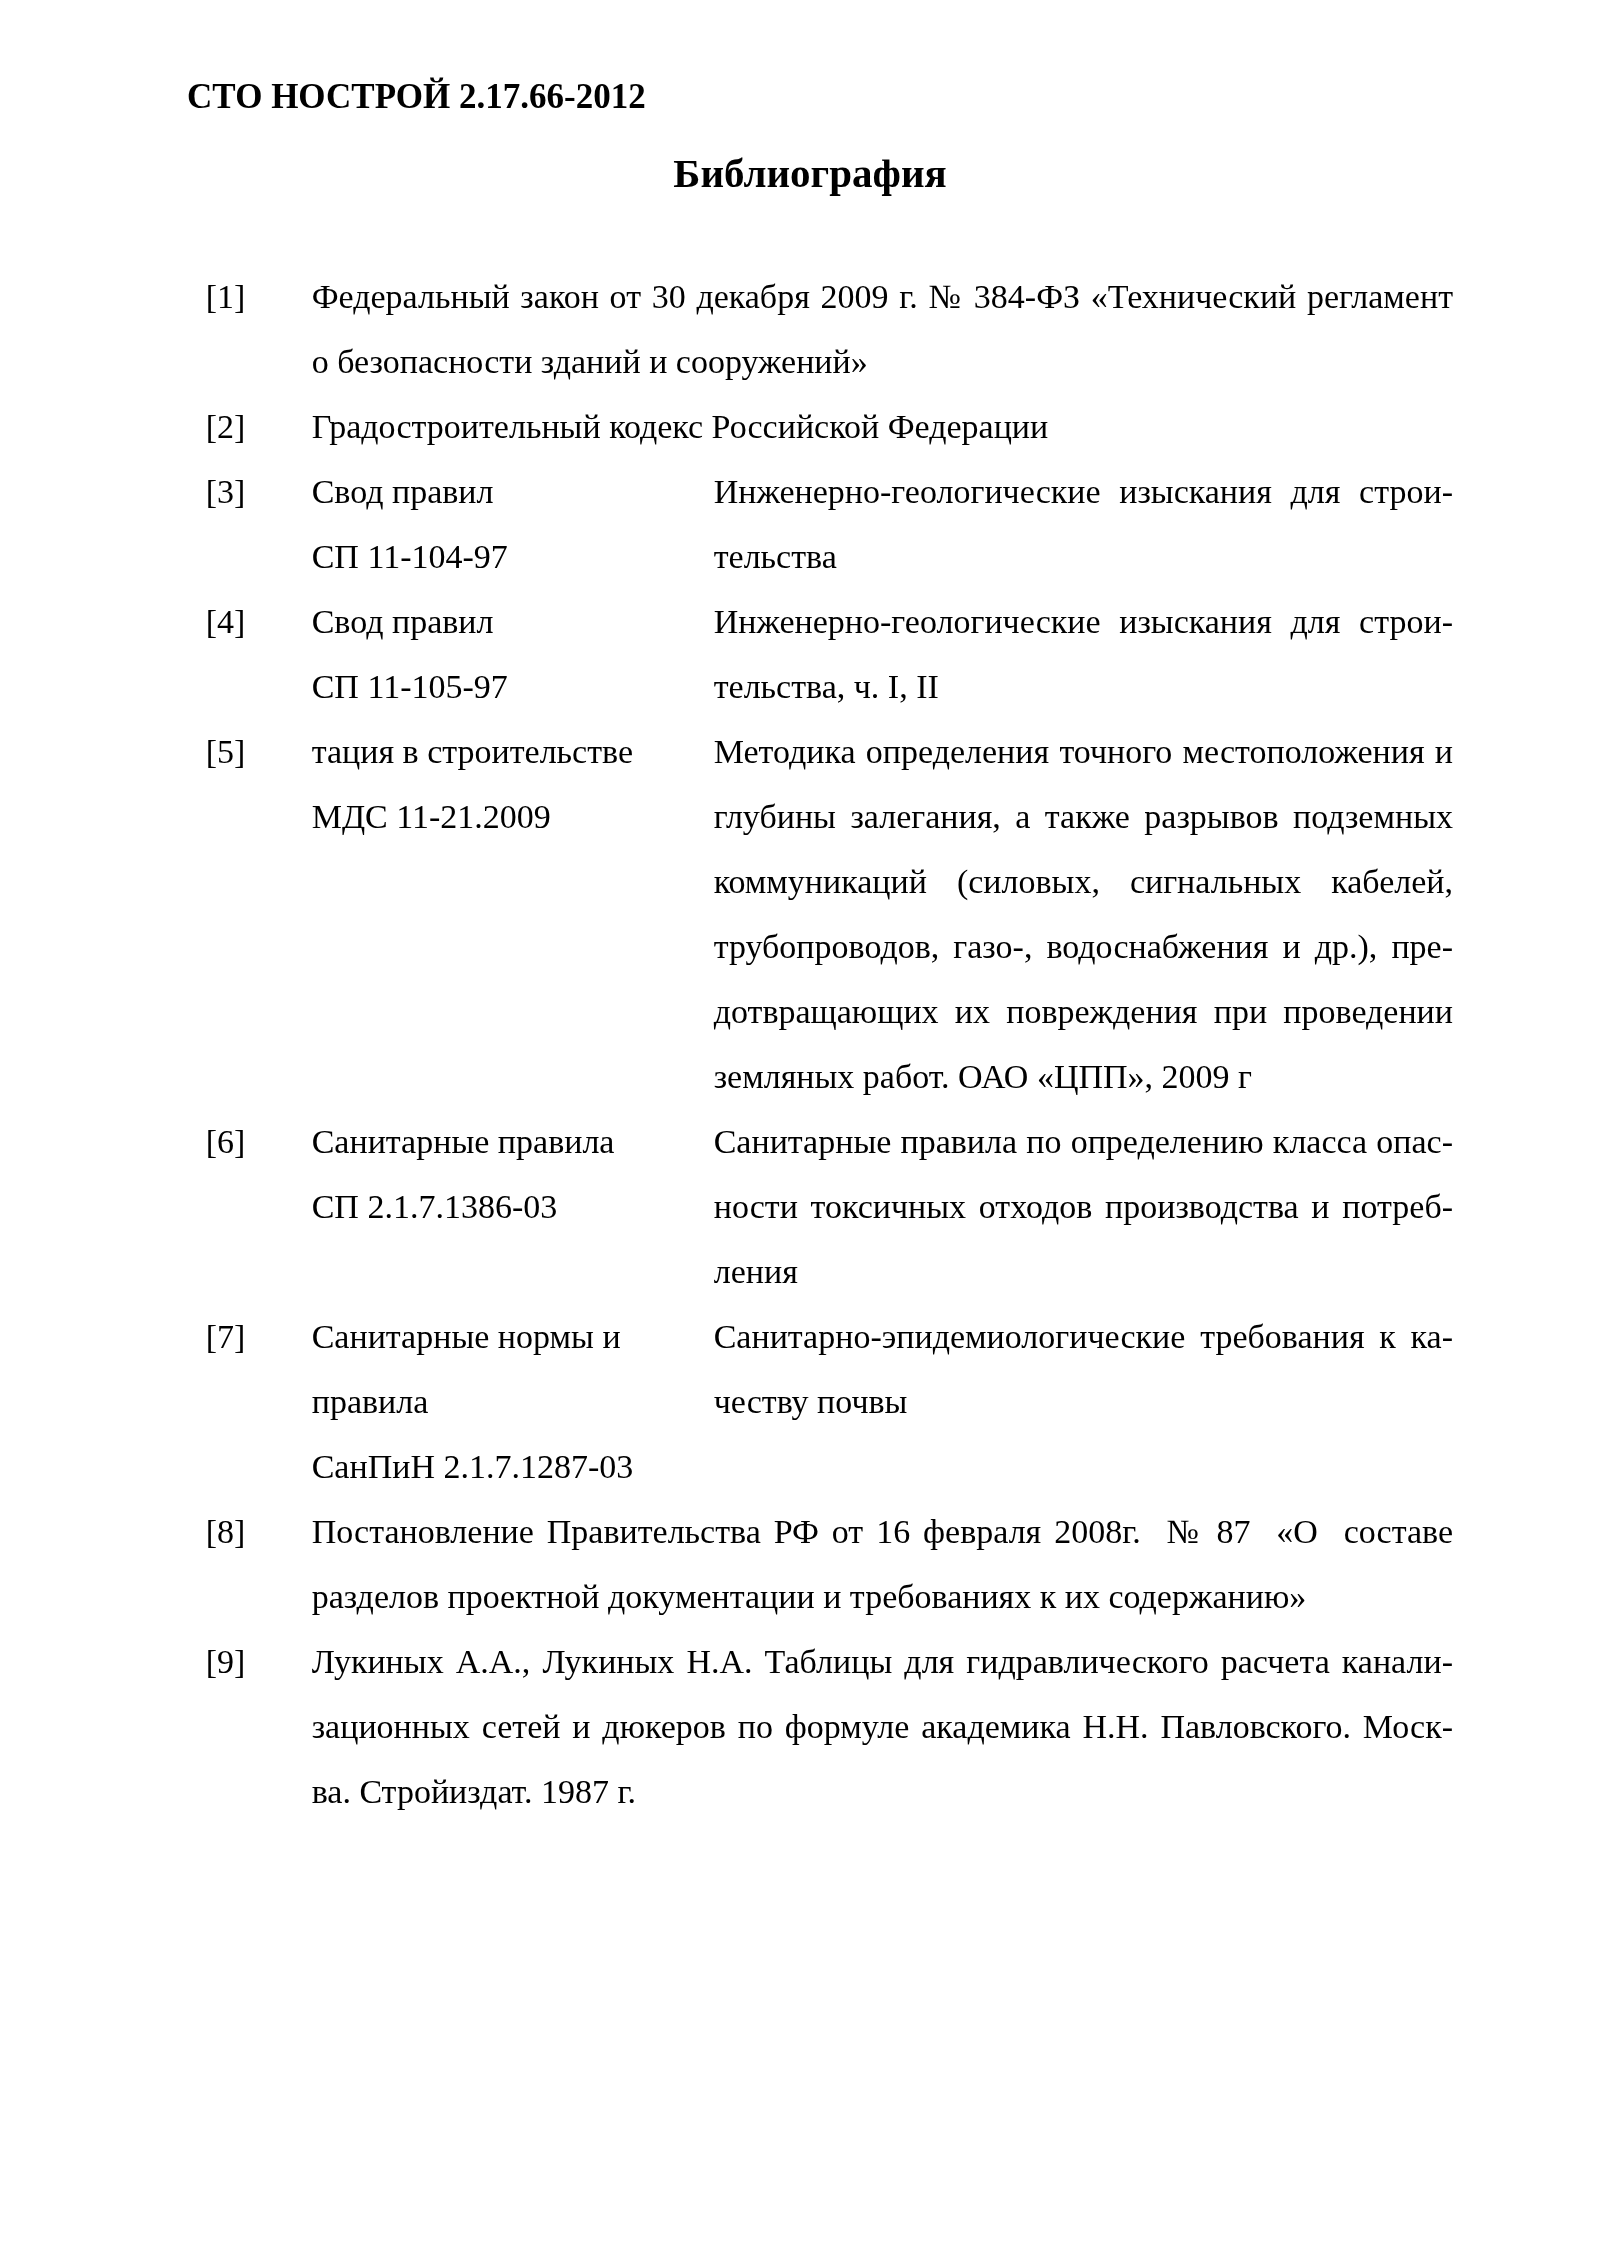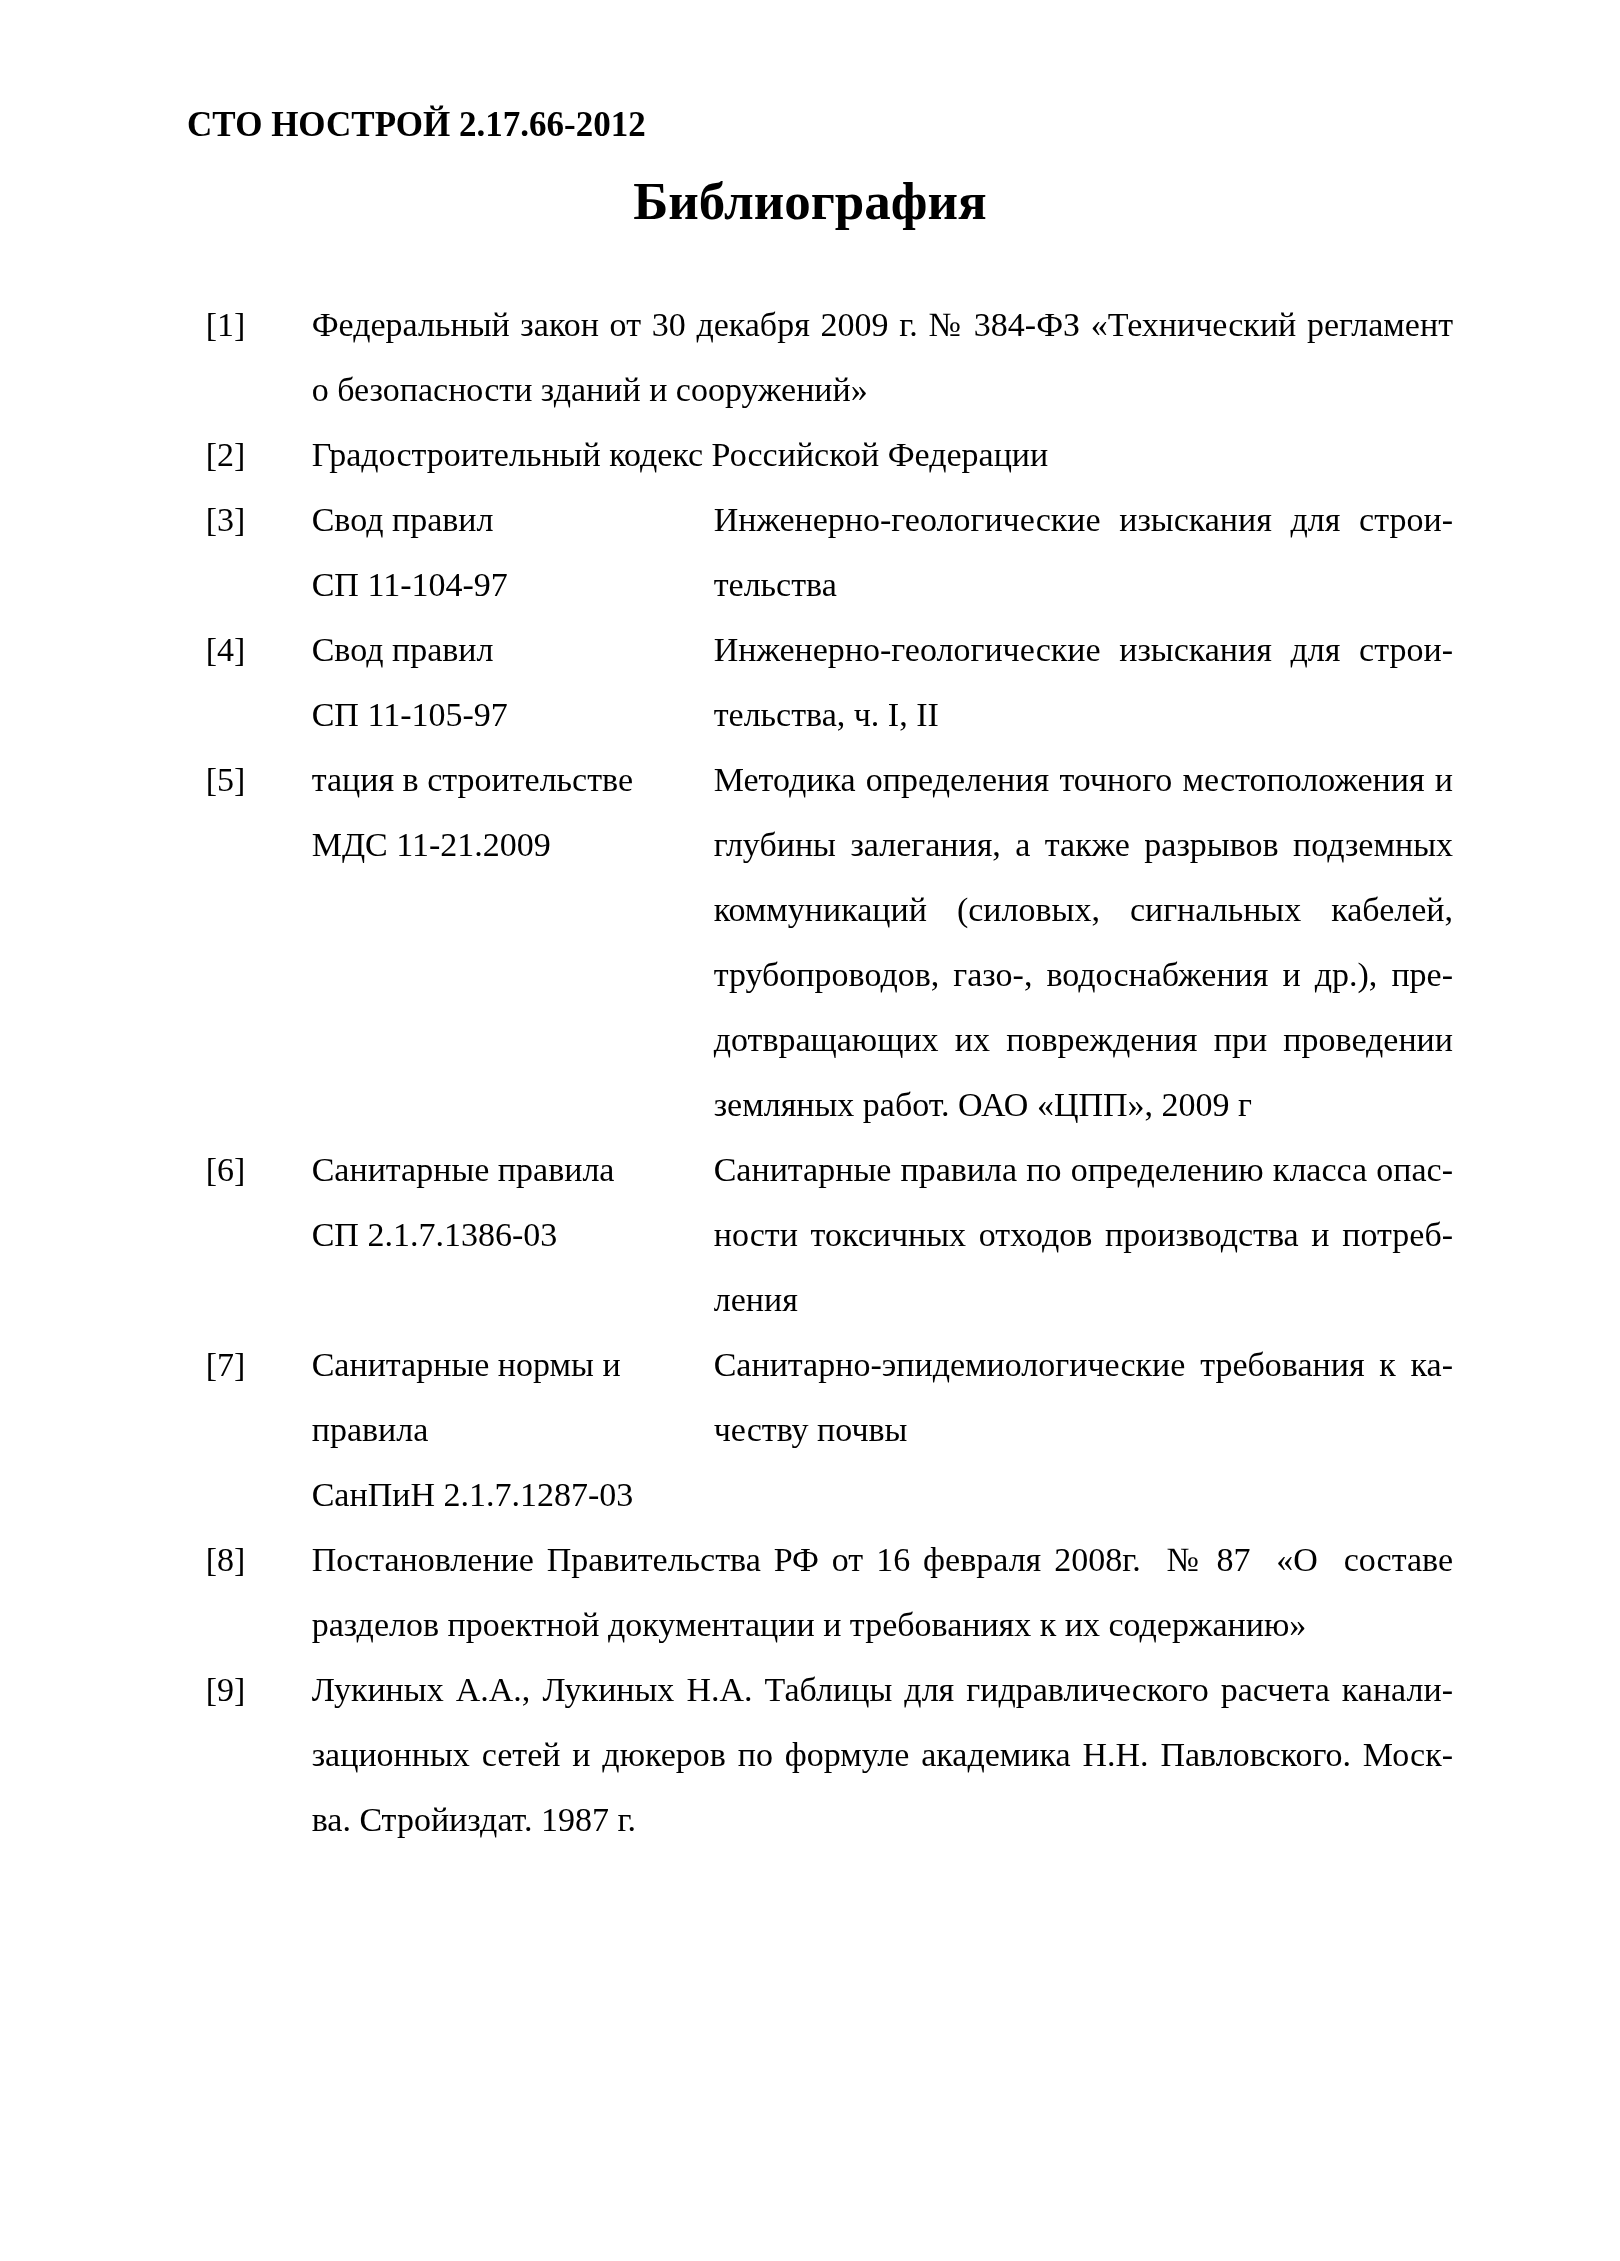--- a/index.html
+++ b/index.html
@@ -8,31 +8,31 @@
     background: #ffffff;
   }
   .page {
     position: relative;
     width: 1620px;
     height: 1954px;
     background: #ffffff;
     color: #000000;
     font-family: "Liberation Serif", "DejaVu Serif", serif;
     box-sizing: border-box;
-    padding: 104px 167px 0 187px;
+    padding: 76px 167px 0 187px;
     overflow: hidden;
   }
   .doc-header {
     font-size: 35px;
     font-weight: bold;
     line-height: 41px;
     white-space: nowrap;
   }
   .doc-title {
-    font-size: 53px;
+    font-size: 41px;
     font-weight: bold;
     line-height: 52px;
     text-align: center;
     margin: 30px -167px 0 -187px; 
   }
   .bib {
     margin: 65px 0 0 18.7px;
   }
   .item {
     display: grid;

